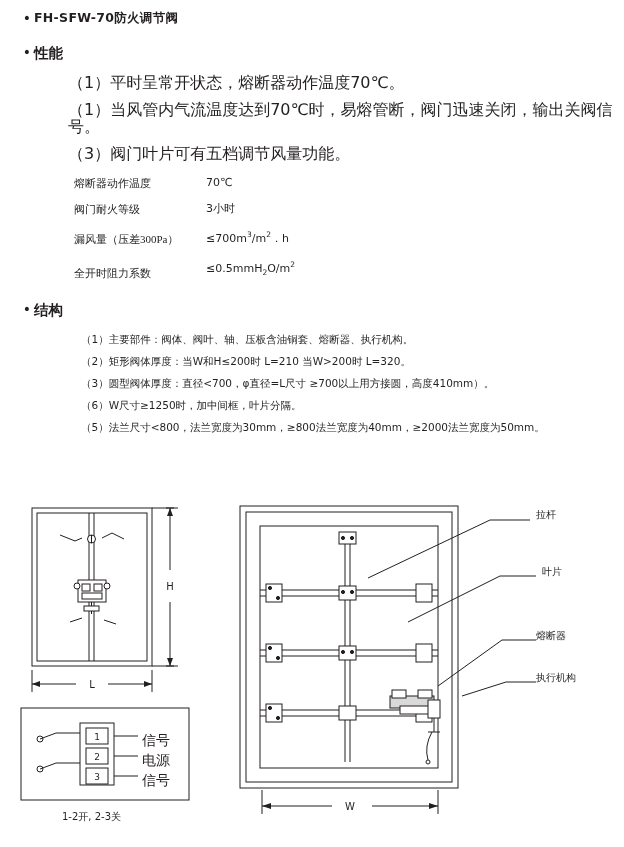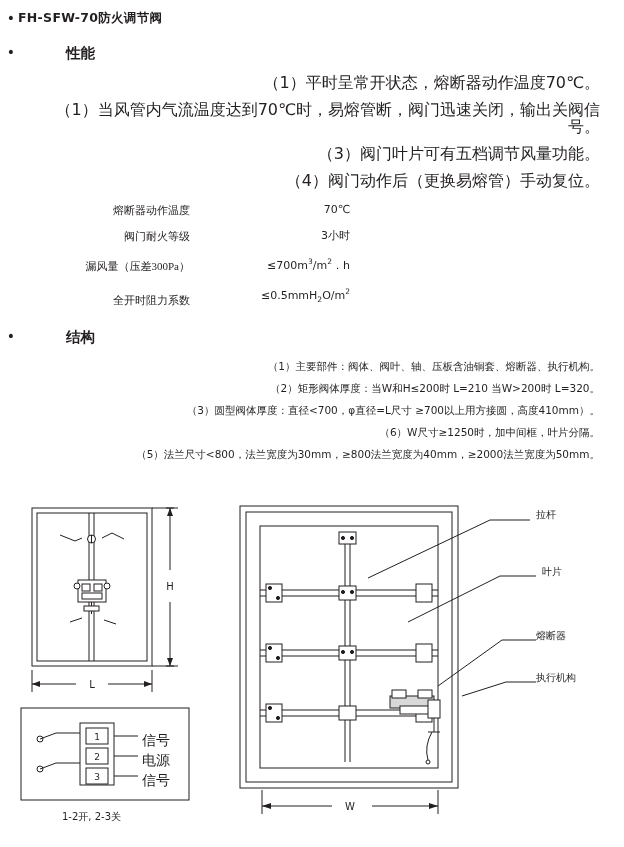--- a/index.html
+++ b/index.html
@@ -42,27 +42,27 @@
     font-weight: bold;
   }
   .sub-line {
     font-size: 16px;
     line-height: 17px;
     margin-left: 48px;
   }
   .sub-line-tight {
     font-size: 10.5px;
     line-height: 16px;
-    margin-left: 32px;
+    margin-left: 61px;
   }
 
   
   .s1 { margin-top: 6px; }
   .s2 { margin-top: 10px; }
-  .s3 { margin-top: 13px; gap: 48px; }
+  .s3 { margin-top: 13px; }
 
   
   .param-table {
     margin-left: 54px;
     margin-top: 8px;
     border-collapse: collapse;
     font-size: 11px;
   }
   .param-table td {
     padding: 4px 0;
@@ -100,35 +100,34 @@
     font-size: 14px;
     color: #231f20;
     white-space: nowrap;
   }
 </style>
 </head>
 <body>
 
 <div class="page">
 
-  <div style="position:absolute; left:4px; top:8px; width:596px;text-align:right;">
+  <div style="position:absolute; left:20px; top:8px; width:596px;">
 
     <div class="bullet-row">
       <span class="bullet-dot"></span>
       <span class="title-text">FH-SFW-70防火调节阀</span>
     </div>
 
     <div class="bullet-row s3">
       <span class="bullet-dot"></span>
       <span class="heading-text">性能</span>
     </div>
     <div class="sub-line s2">（1）平时呈常开状态，熔断器动作温度70℃。</div>
     <div class="sub-line s2">（1）当风管内气流温度达到70℃时，易熔管断，阀门迅速关闭，输出关阀信号。</div>
     <div class="sub-line s2">（3）阀门叶片可有五档调节风量功能。</div>
-    <div class="sub-line s2">（4）阀门动作后（更换易熔管）手动复位。</div>
 
 
     <table class="param-table">
       <tbody>
           <tr>
         <td class="name">熔断器动作温度</td>
         <td class="val">70℃</td>
       </tr>
       <tr>
         <td class="name">阀门耐火等级</td>

